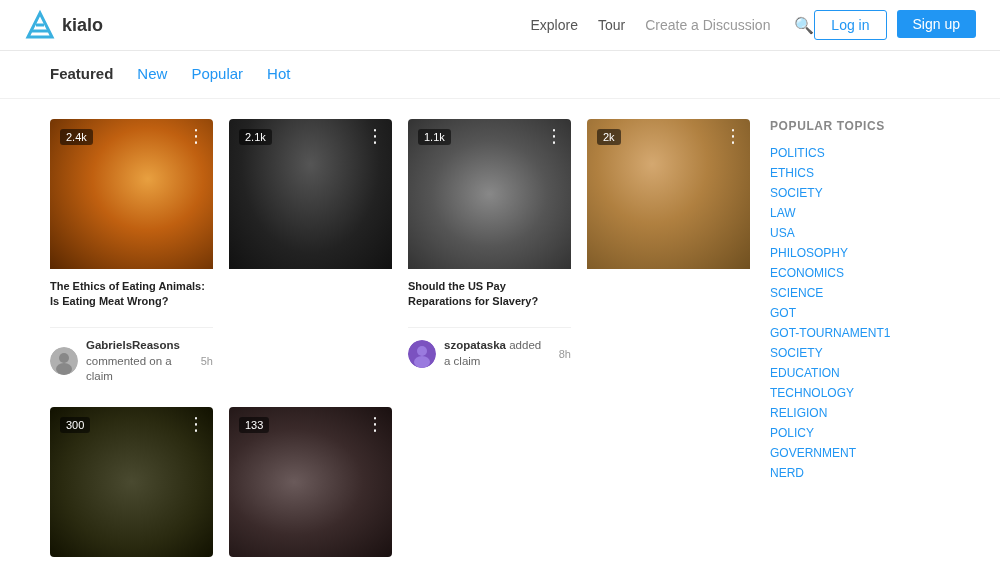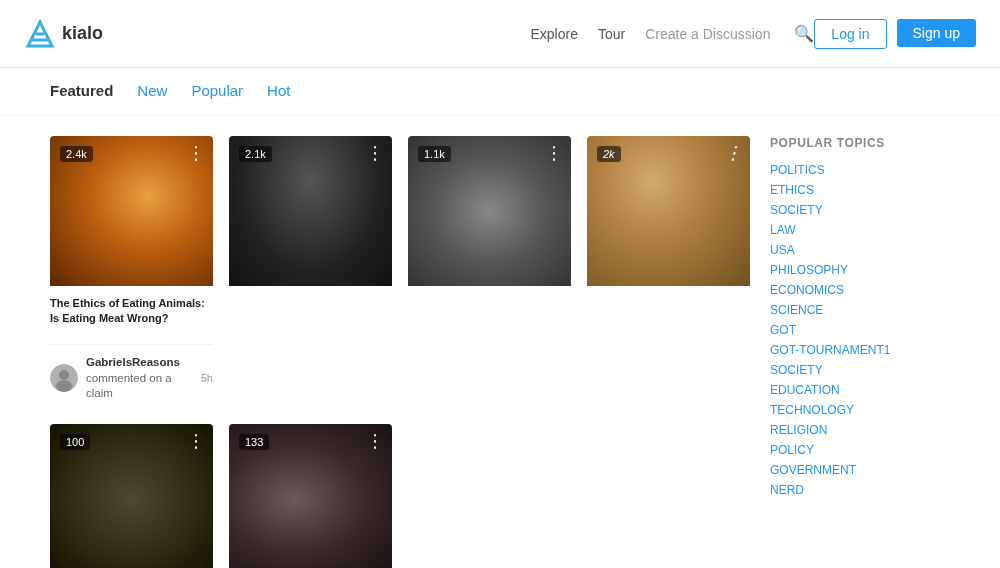--- a/index.html
+++ b/index.html
@@ -3,21 +3,21 @@
   <meta charset="utf-8">
   <style>
     * { margin: 0; padding: 0; box-sizing: border-box; }
     body { font-family: -apple-system, BlinkMacSystemFont, 'Segoe UI', sans-serif; background: #fff; color: #333; font-size: 14px; }
 
     
     .header {
       display: flex;
       align-items: center;
       padding: 0 24px;
-      height: 68px;
+      height: 51px;
       border-bottom: 1px solid #e8e8e8;
       background: #fff;
     }
     .logo-area {
       display: flex;
       align-items: center;
       margin-right: 24px;
     }
     .logo-icon {
       width: 32px;
@@ -203,21 +203,20 @@
       background: radial-gradient(ellipse at 60% 40%, #e8a040 0%, #c06010 40%, #5a2800 100%);
     }
     .img2 {
       background: radial-gradient(ellipse at 50% 30%, #555 0%, #222 60%, #111 100%);
     }
     .img3 {
       background: radial-gradient(ellipse at 50% 50%, #888 0%, #555 50%, #333 100%);
     }
     .img4 {
       background: radial-gradient(ellipse at 40% 30%, #d4a870 0%, #b08040 40%, #705020 100%);
-      font-style: italic;
     }
     .img5 {
       background: radial-gradient(ellipse at 50% 50%, #4a4a30 0%, #2a2a10 60%, #111100 100%);
     }
     .img6 {
       background: radial-gradient(ellipse at 40% 50%, #6a5a5a 0%, #3a2a2a 50%, #1a1010 100%);
     }
   </style>
 </head>
 <body>
@@ -282,32 +281,48 @@
           <span class="card-count">2.1k</span>
           <span class="card-menu">⋮</span>
         </div>
       </div>
 
       <div class="card">
         <div class="card-image img3">
           <span class="card-count">1.1k</span>
           <span class="card-menu">⋮</span>
         </div>
+        <div class="card-body">
+          <div class="card-title">Should the US Pay Reparations for Slavery?</div>
+          <div class="card-footer">
+            <div class="avatar">
+              <svg viewBox="0 0 28 28">
+                <circle cx="14" cy="14" r="14" fill="#7B52C0"></circle>
+                <circle cx="14" cy="11" r="5" fill="#9a7adf"></circle>
+                <ellipse cx="14" cy="22" rx="8" ry="6" fill="#9a7adf"></ellipse>
+              </svg>
+            </div>
+            <div class="card-activity">
+              <strong>szopataska</strong> <span> added a claim</span>
+            </div>
+            <span class="card-time">8h</span>
+          </div>
+        </div>
       </div>
 
       <div class="card">
         <div class="card-image img4">
           <span class="card-count">2k</span>
           <span class="card-menu">⋮</span>
         </div>
       </div>
 
       <div class="card">
         <div class="card-image img5">
-          <span class="card-count">100</span>
+          <span class="card-count">300</span>
           <span class="card-menu">⋮</span>
         </div>
       </div>
 
       <div class="card">
         <div class="card-image img6">
           <span class="card-count">133</span>
           <span class="card-menu">⋮</span>
         </div>
       </div>

